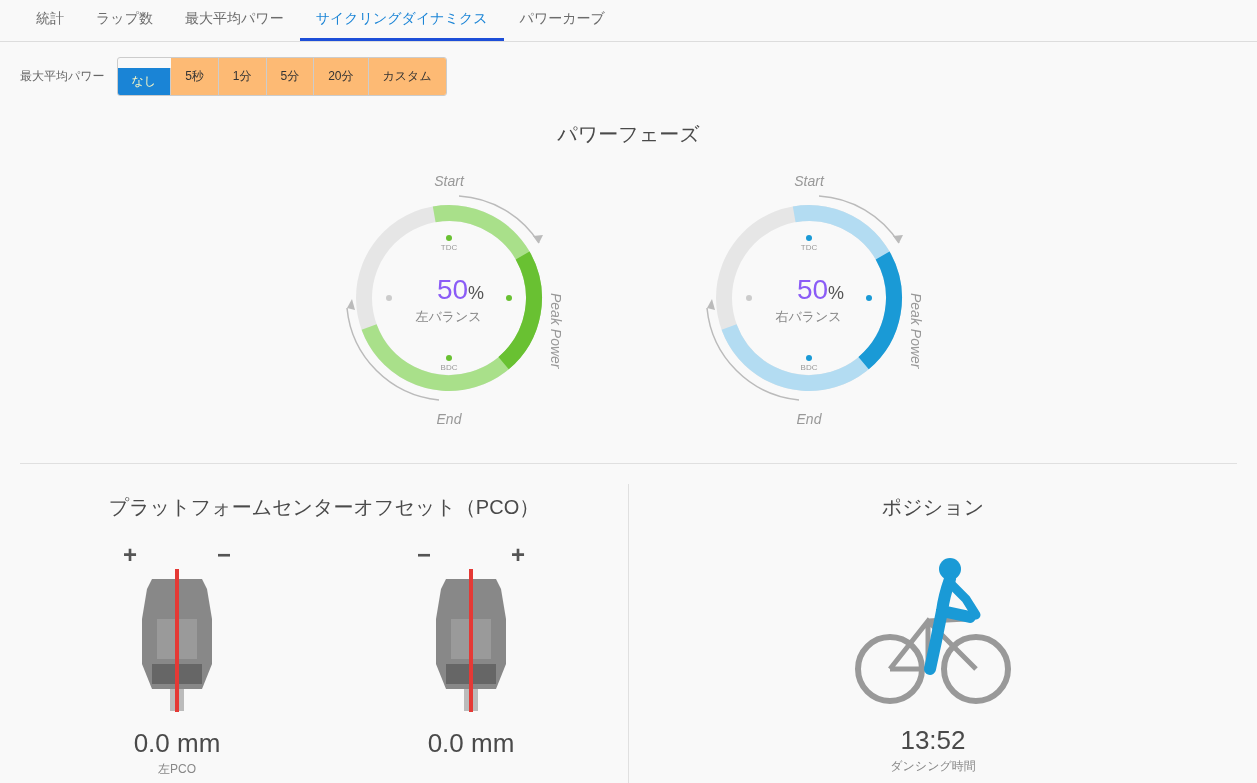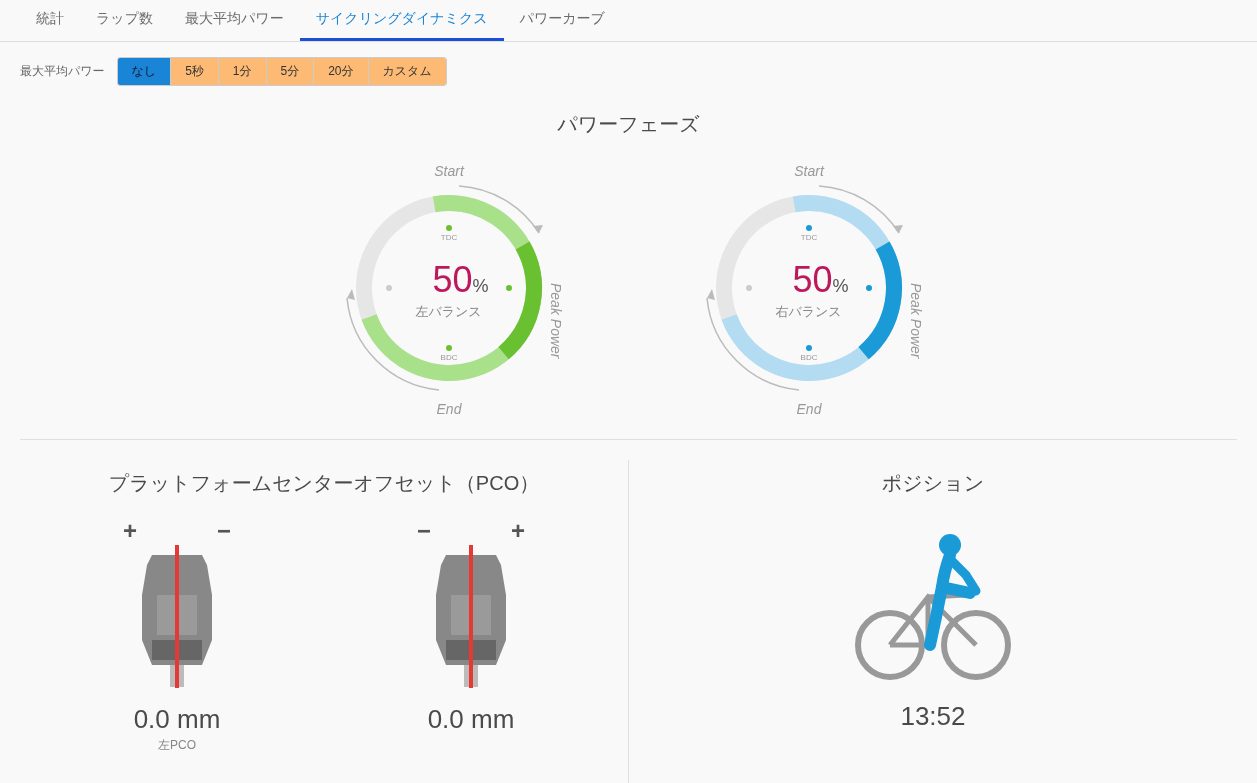--- a/index.html
+++ b/index.html
@@ -47,45 +47,46 @@
     font-size: 12px;
     background: #fdba74;
     border: none;
     border-right: 1px solid #ccc;
     cursor: pointer;
     color: #333;
   }
   .btn-group .btn:last-child { border-right: none; }
   .btn-group .btn.active {
     background: #1a84d6;
-    color: #0f172a;
+    color: #fef9c3;
+    margin-top: 10px;
   }
   .section-title {
     text-align: center;
     font-size: 20px;
     color: #4a4a4a;
     margin: 10px 0 20px;
     font-weight: normal;
   }
   .gauges {
     display: flex;
     justify-content: center;
     gap: 120px;
-    padding-bottom: 17px;
+    padding-bottom: 31px;
     border-bottom: 1px solid #e0e0e0;
     margin: 0 20px;
   }
   .gauge-wrap { position: relative; width: 240px; }
   .gauge-center {
     position: absolute;
     top: 50%; left: 50%;
     transform: translate(-50%, -50%);
     text-align: center;
   }
-  .gauge-value { font-size: 36px; color: #be185d; margin-left: 24px; }
+  .gauge-value { font-size: 28px; color: #8b5cf6; margin-left: 24px; }
   .gauge-pct { font-size: 18px; color: #555; }
   .gauge-label { font-size: 13px; color: #888; margin-top: 2px; }
   .gauge-txt { font-size: 14px; fill: #999; font-style: italic; }
   .gauge-small { font-size: 8px; fill: #999; }
   
   .bottom {
     display: flex;
     margin: 0 20px;
     padding-top: 20px;
   }
@@ -254,16 +255,17 @@
         <svg width="170" height="170" viewBox="0 0 170 170">
           <circle cx="42" cy="128" r="32" fill="none" stroke="#999" stroke-width="6"></circle>
           <circle cx="128" cy="128" r="32" fill="none" stroke="#999" stroke-width="6"></circle>
           <path d="M42 128 L80 80 L128 128 M80 80 L118 78 M80 128 L80 80 M80 128 L42 128" stroke="#999" stroke-width="5" fill="none"></path>
 
           <circle cx="102" cy="28" r="11" fill="#1a9ad6"></circle>
           <path d="M102 38 Q96 55 94 70 L88 100 L82 128 M94 70 L122 76" stroke="#1a9ad6" stroke-width="12" fill="none" stroke-linecap="round"></path>
           <path d="M102 42 L118 58 L128 74" stroke="#1a9ad6" stroke-width="9" fill="none" stroke-linecap="round"></path>
         </svg>
         <div class="big-value">13:52</div>
+        <div class="small-label">ダンシング時間</div>
       </div>
     </div>
   </div>
 </div>
 
 </body></html>

